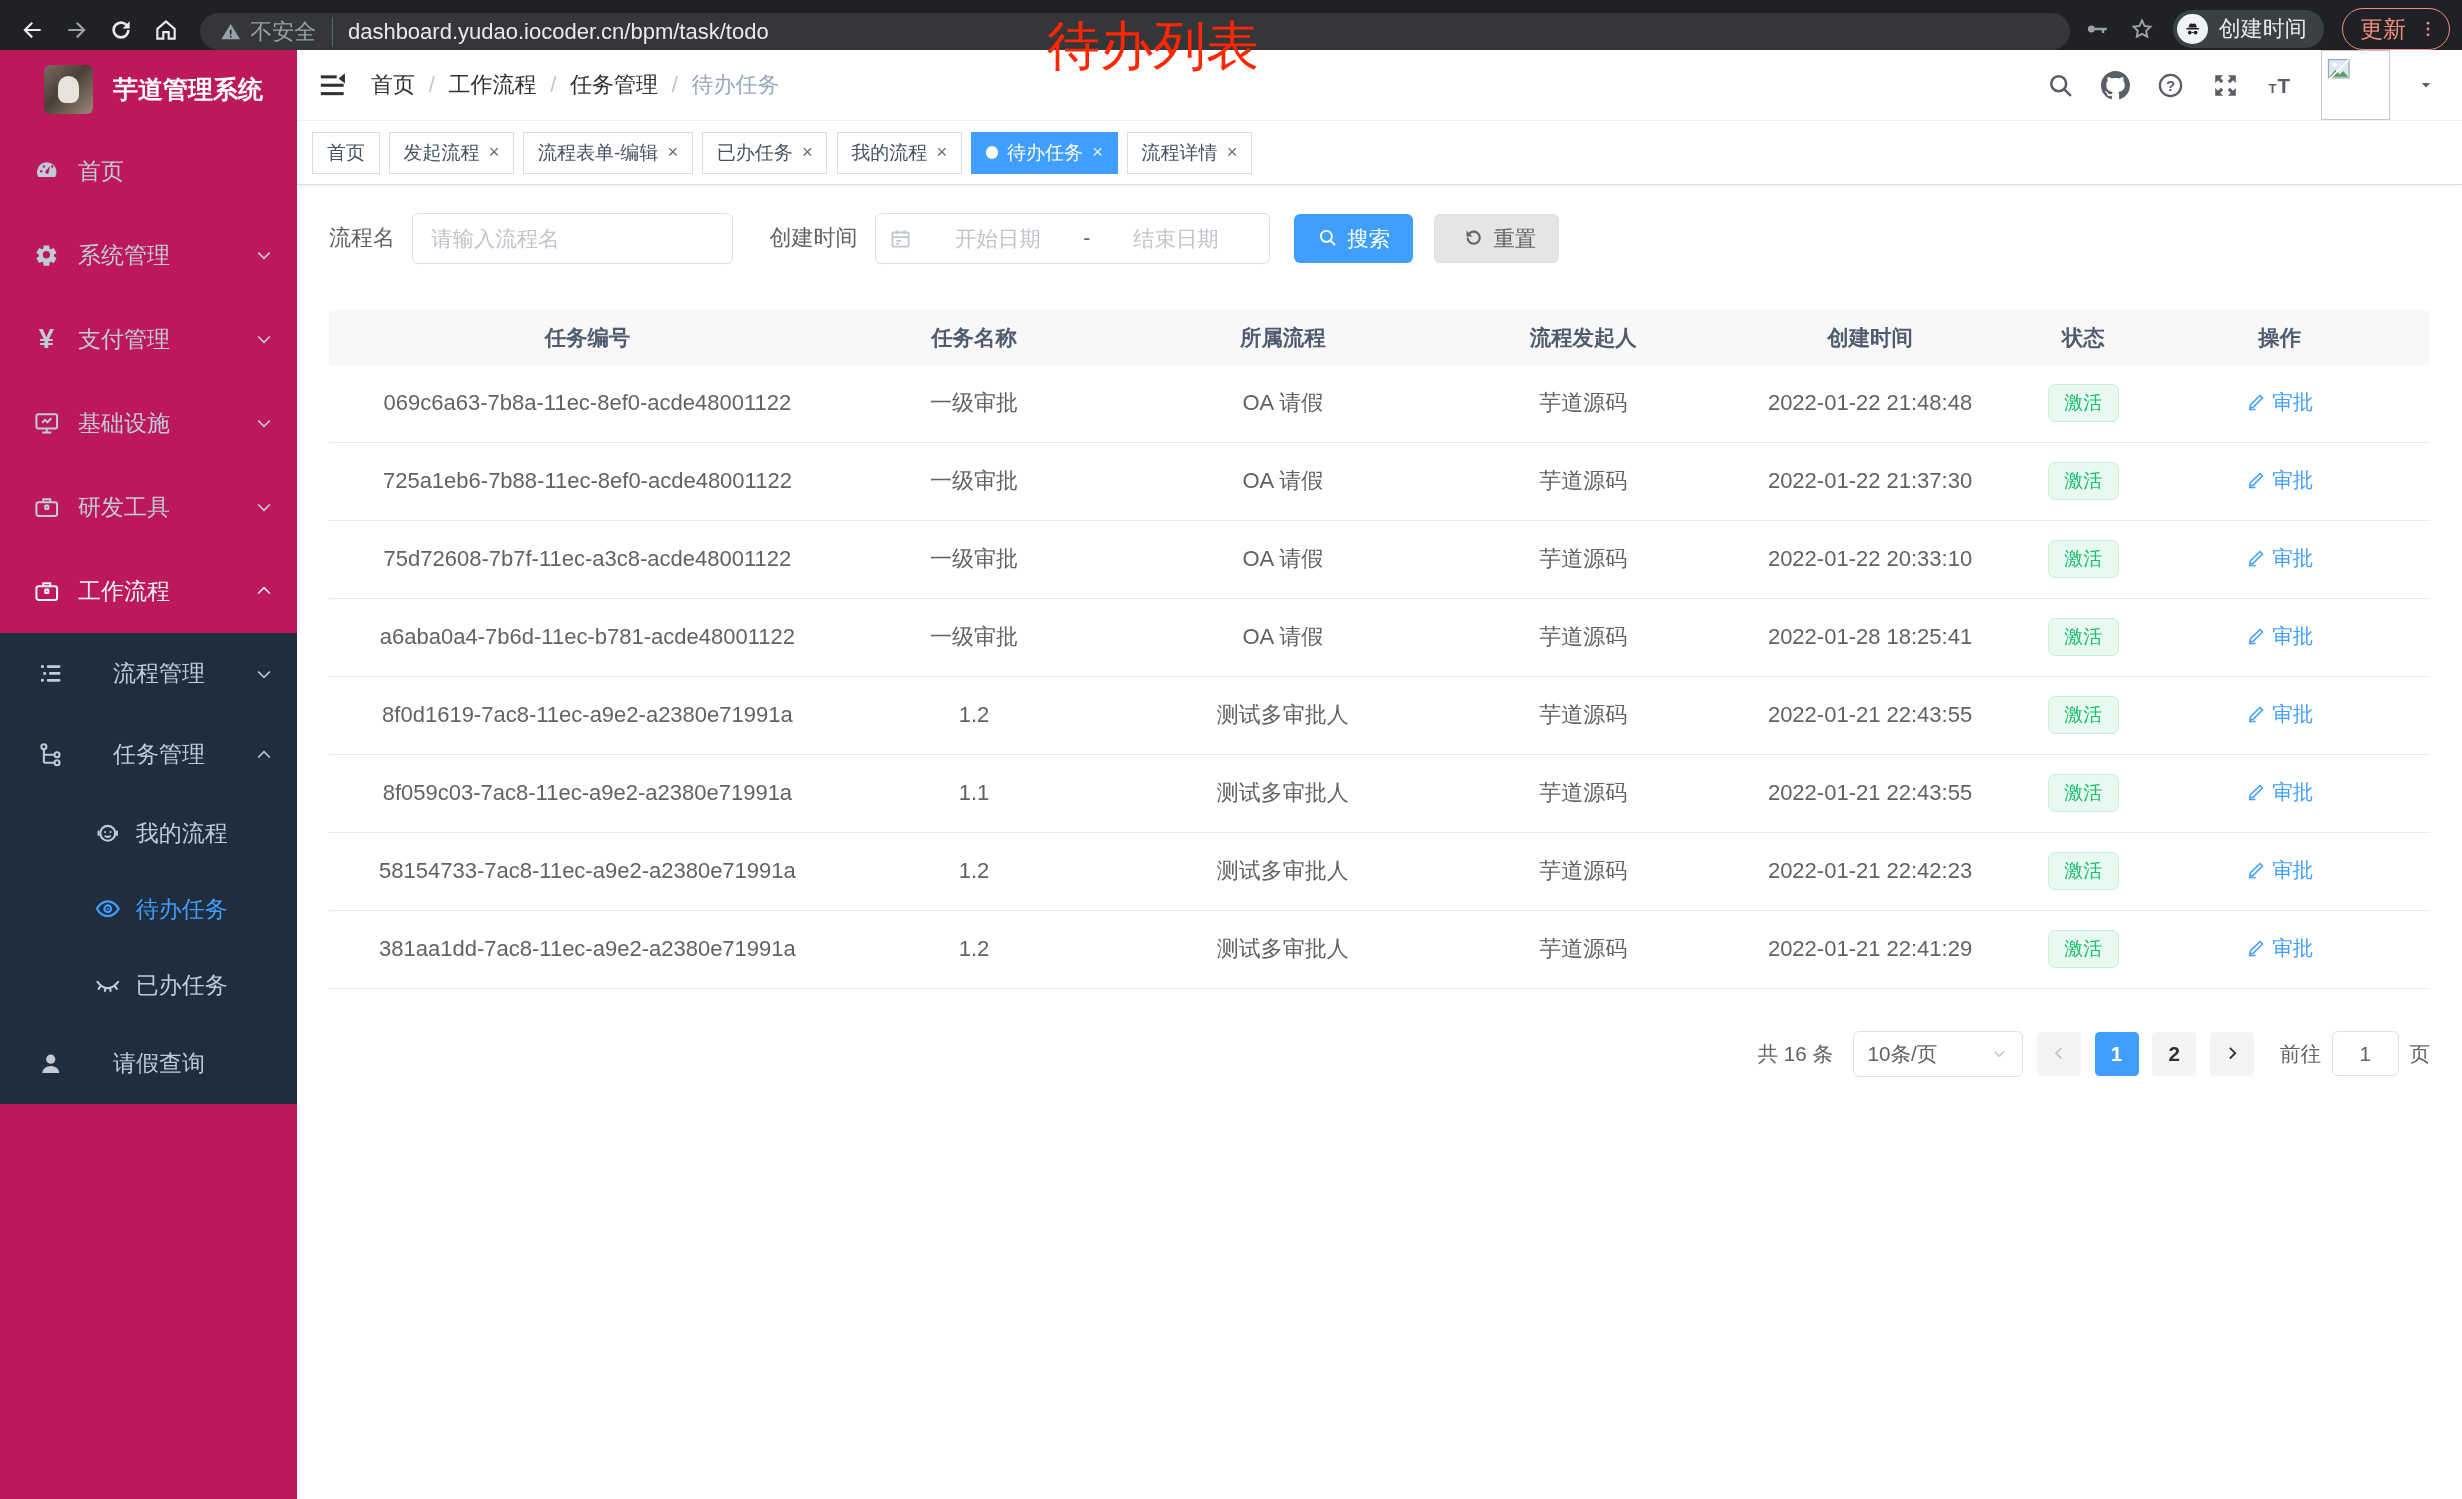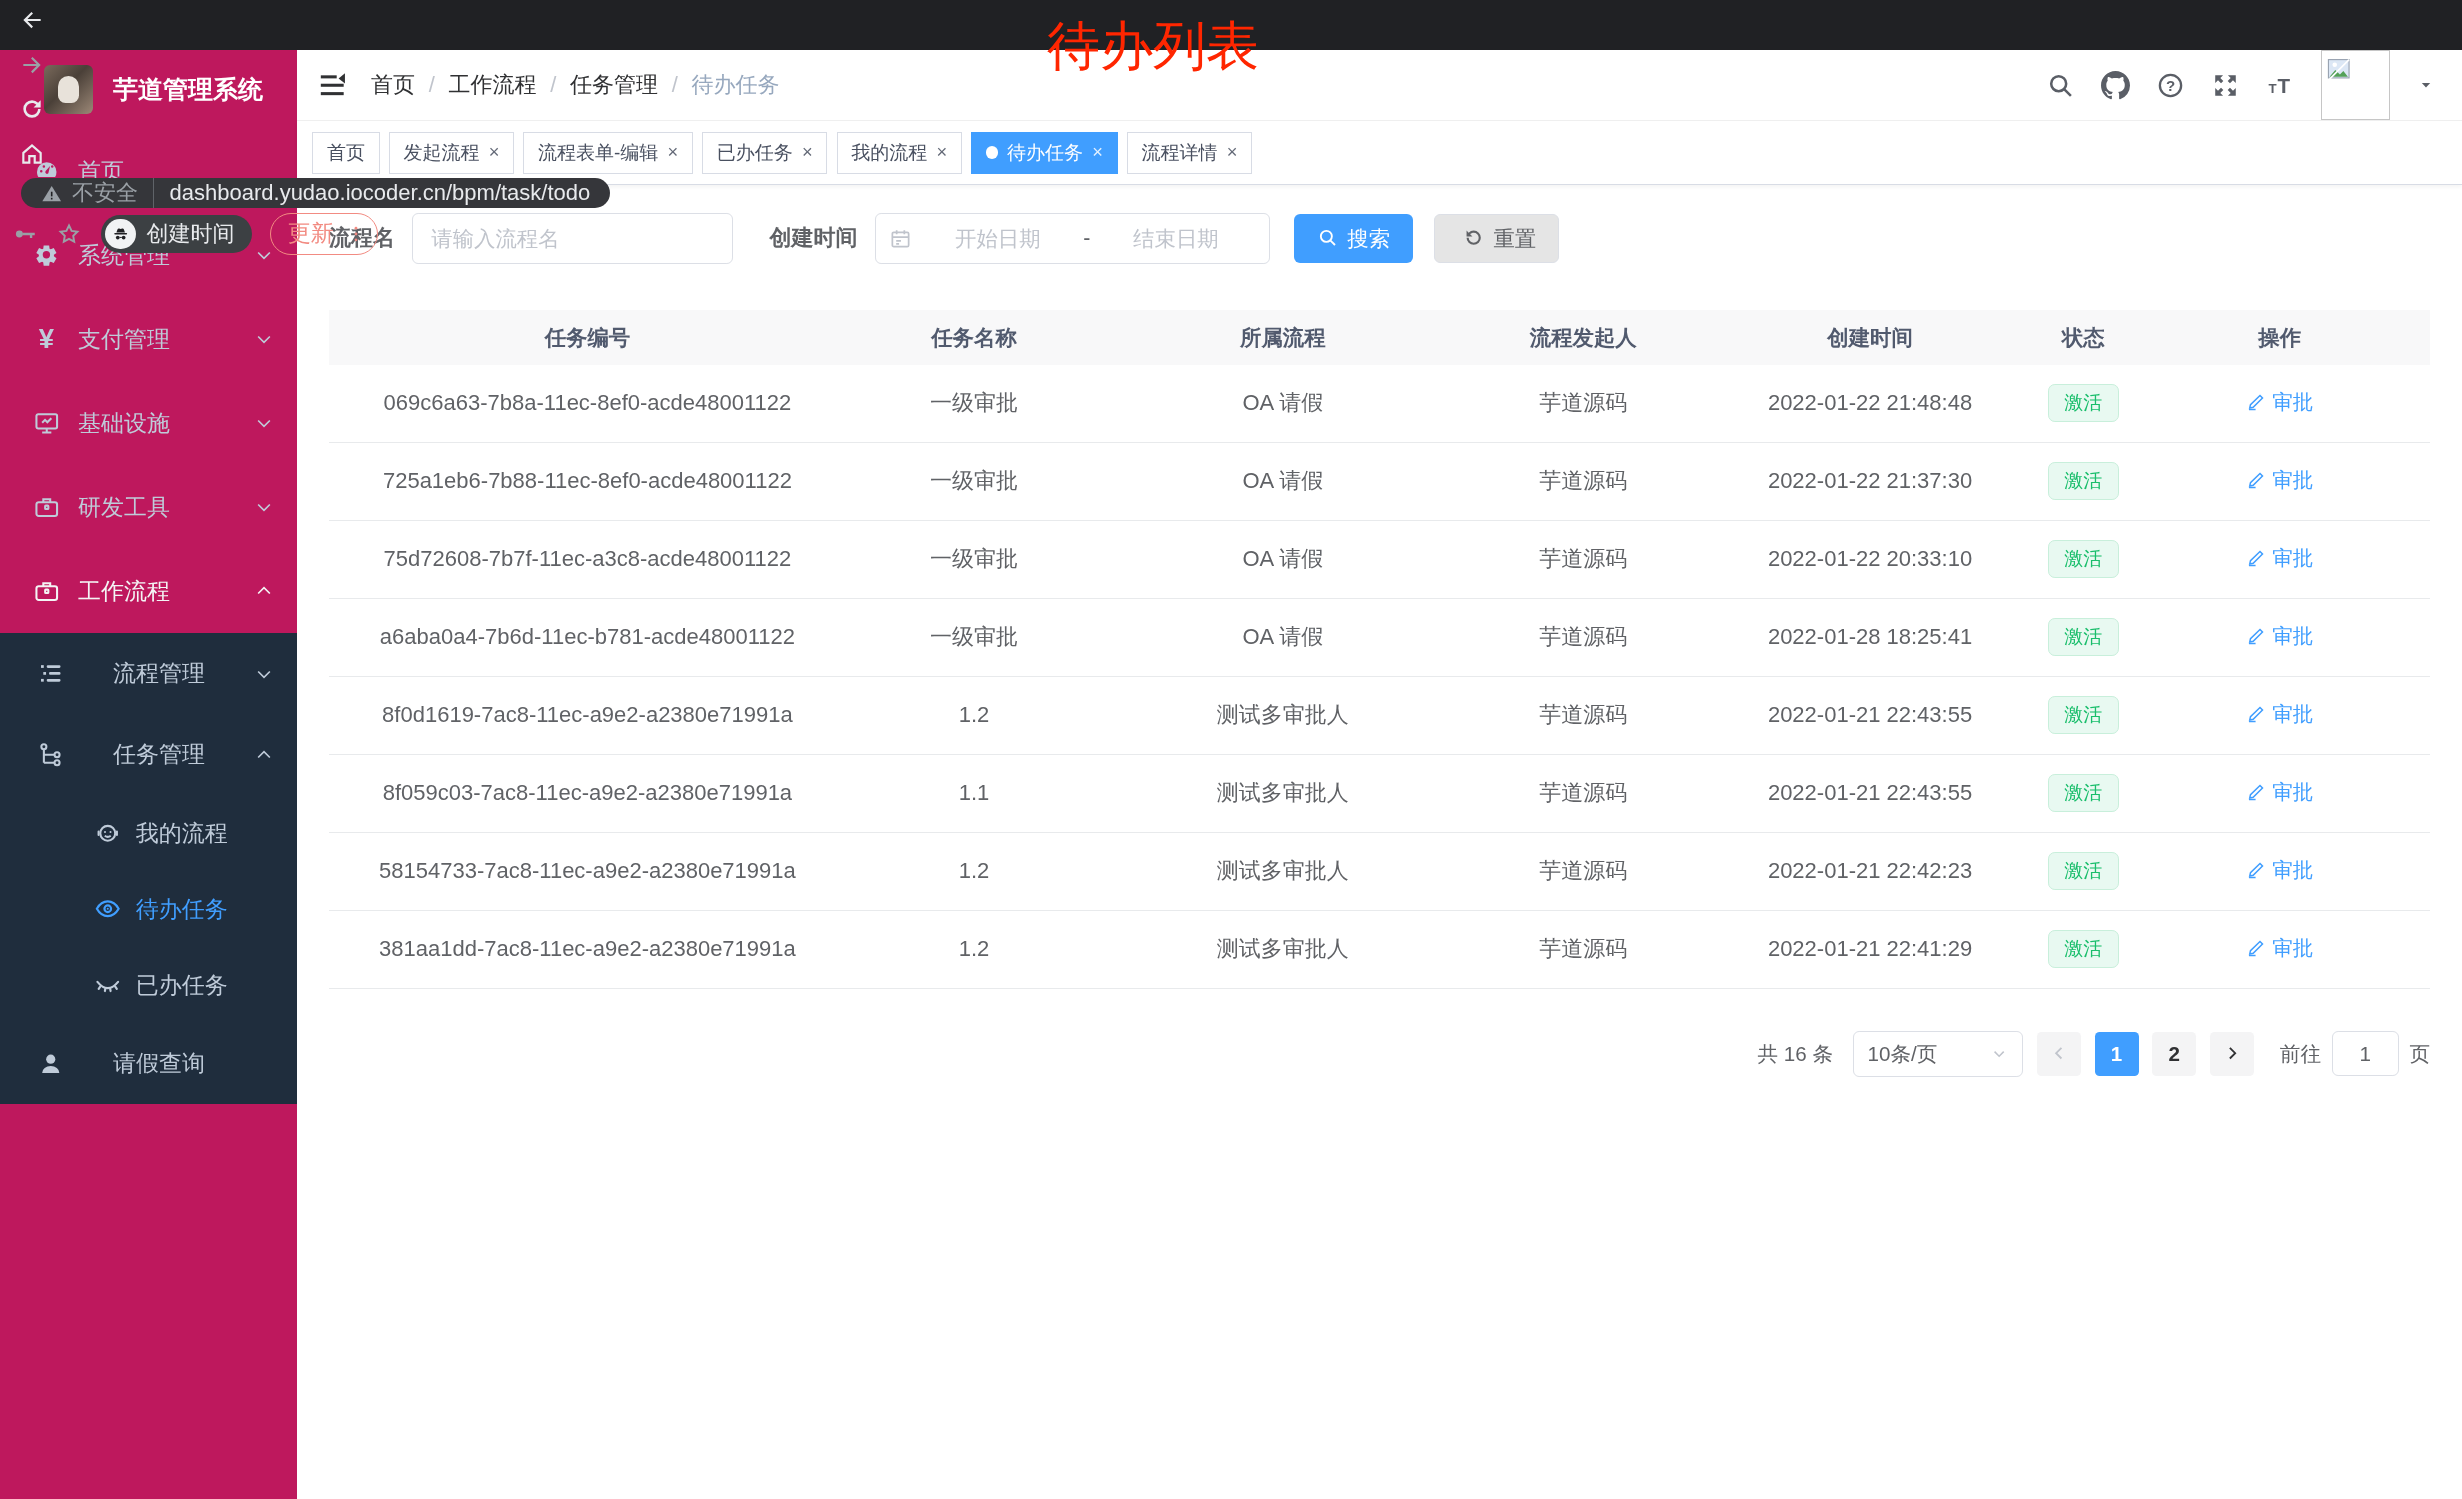--- a/index.html
+++ b/index.html
@@ -1,20 +1,20 @@
 <!DOCTYPE html>
 <html style="font-size:12.2px"><head>
 <meta charset="utf-8">
 <style>
   html,body{margin:0;padding:0;}
   body{width:2462px;height:1500px;font-family:"Liberation Sans","DejaVu Sans",sans-serif;background:#fff;overflow:hidden;}
   .screen{position:relative;width:2462px;height:1500px;overflow:hidden;}
 
   
-  .browser-bar{height:50px;background:#202124;display:flex;align-items:flex-start;padding:0 12.2px;gap:4.6px;position:relative;z-index:4;flex-direction:column;}
+  .browser-bar{height:50px;background:#202124;display:flex;align-items:flex-end;padding:0 12.2px;gap:4.6px;position:relative;z-index:4;}
   .nav-btn{width:40px;height:40px;display:flex;align-items:center;justify-content:center;color:#e8eaed;flex:0 0 auto;}
   .nav-btn svg{width:26px;height:26px;}
   .nav-btn.disabled{color:#9aa0a6;}
   .url-pill{flex:1;height:37px;background:#35363a;border-radius:20px;display:flex;align-items:center;padding:0 20px;margin:0 9.2px;min-width:0;}
   .sec-chip{display:flex;align-items:center;gap:9.2px;color:#9aa0a6;font-size:22px;padding-right:15.3px;border-right:1.5px solid #5f6368;}
   .sec-chip svg{width:21.4px;height:21.4px;}
   .url-text{color:#e8eaed;font-size:22px;padding-left:15.3px;white-space:nowrap;overflow:hidden;}
   .bar-right{display:flex;align-items:center;gap:18.3px;flex:0 0 auto;}
   .bar-ico{color:#9aa0a6;display:flex;align-items:center;}
   .bar-ico svg{width:26px;height:26px;}
@@ -63,21 +63,21 @@
   
   .tabbar{height:63px;display:flex;align-items:center;gap:9.2px;padding:0 15.3px;border-bottom:0.8px solid #d8dce5;box-shadow:0 1.5px 4.6px rgba(0,0,0,.05);background:#fff;}
   .tab{height:40px;border:0.8px solid #d8dce5;background:#fff;color:#495060;font-size:19px;display:flex;align-items:center;gap:9.2px;padding:0 13.7px;white-space:nowrap;}
   .tab .dot{width:12.2px;height:12.2px;border-radius:50%;background:#fff;}
   .tab .tab-close{font-size:18.3px;line-height:1;opacity:.85;}
   .tab.active{background:#409eff;border-color:#409eff;color:#fff;}
 
   
   .page{flex:1;padding:27.5px 32px 0;}
   .filters{display:flex;align-items:center;margin-bottom:46px;}
-  .f-label{font-size:22px;font-weight:bold;color:#606266;margin-right:17px;white-space:nowrap;}
+  .f-label{font-size:22px;font-weight:normal;color:#606266;margin-right:17px;white-space:nowrap;}
   .f-label.second{margin-left:37px;}
   .input-box{width:282px;height:49px;border:0.8px solid #dcdfe6;border-radius:6.1px;display:flex;align-items:center;padding:0 18.3px;background:#fff;}
   .placeholder{color:#c0c4cc;font-size:21.4px;}
   .date-box{width:366px;height:49px;border:0.8px solid #dcdfe6;border-radius:6.1px;display:flex;align-items:center;padding:0 13.7px;gap:6.1px;background:#fff;}
   .date-box .cal{color:#c0c4cc;display:flex;}
   .date-box .cal svg{width:23px;height:23px;}
   .date-box .dph{flex:1;text-align:center;color:#c0c4cc;font-size:21.4px;}
   .date-box .dsep{color:#606266;font-size:21.4px;}
   .btn{height:49px;border-radius:6.1px;display:flex;align-items:center;gap:9.2px;font-size:21.4px;padding:0 21.4px;border:0.8px solid transparent;}
   .btn svg{width:21.4px;height:21.4px;}

